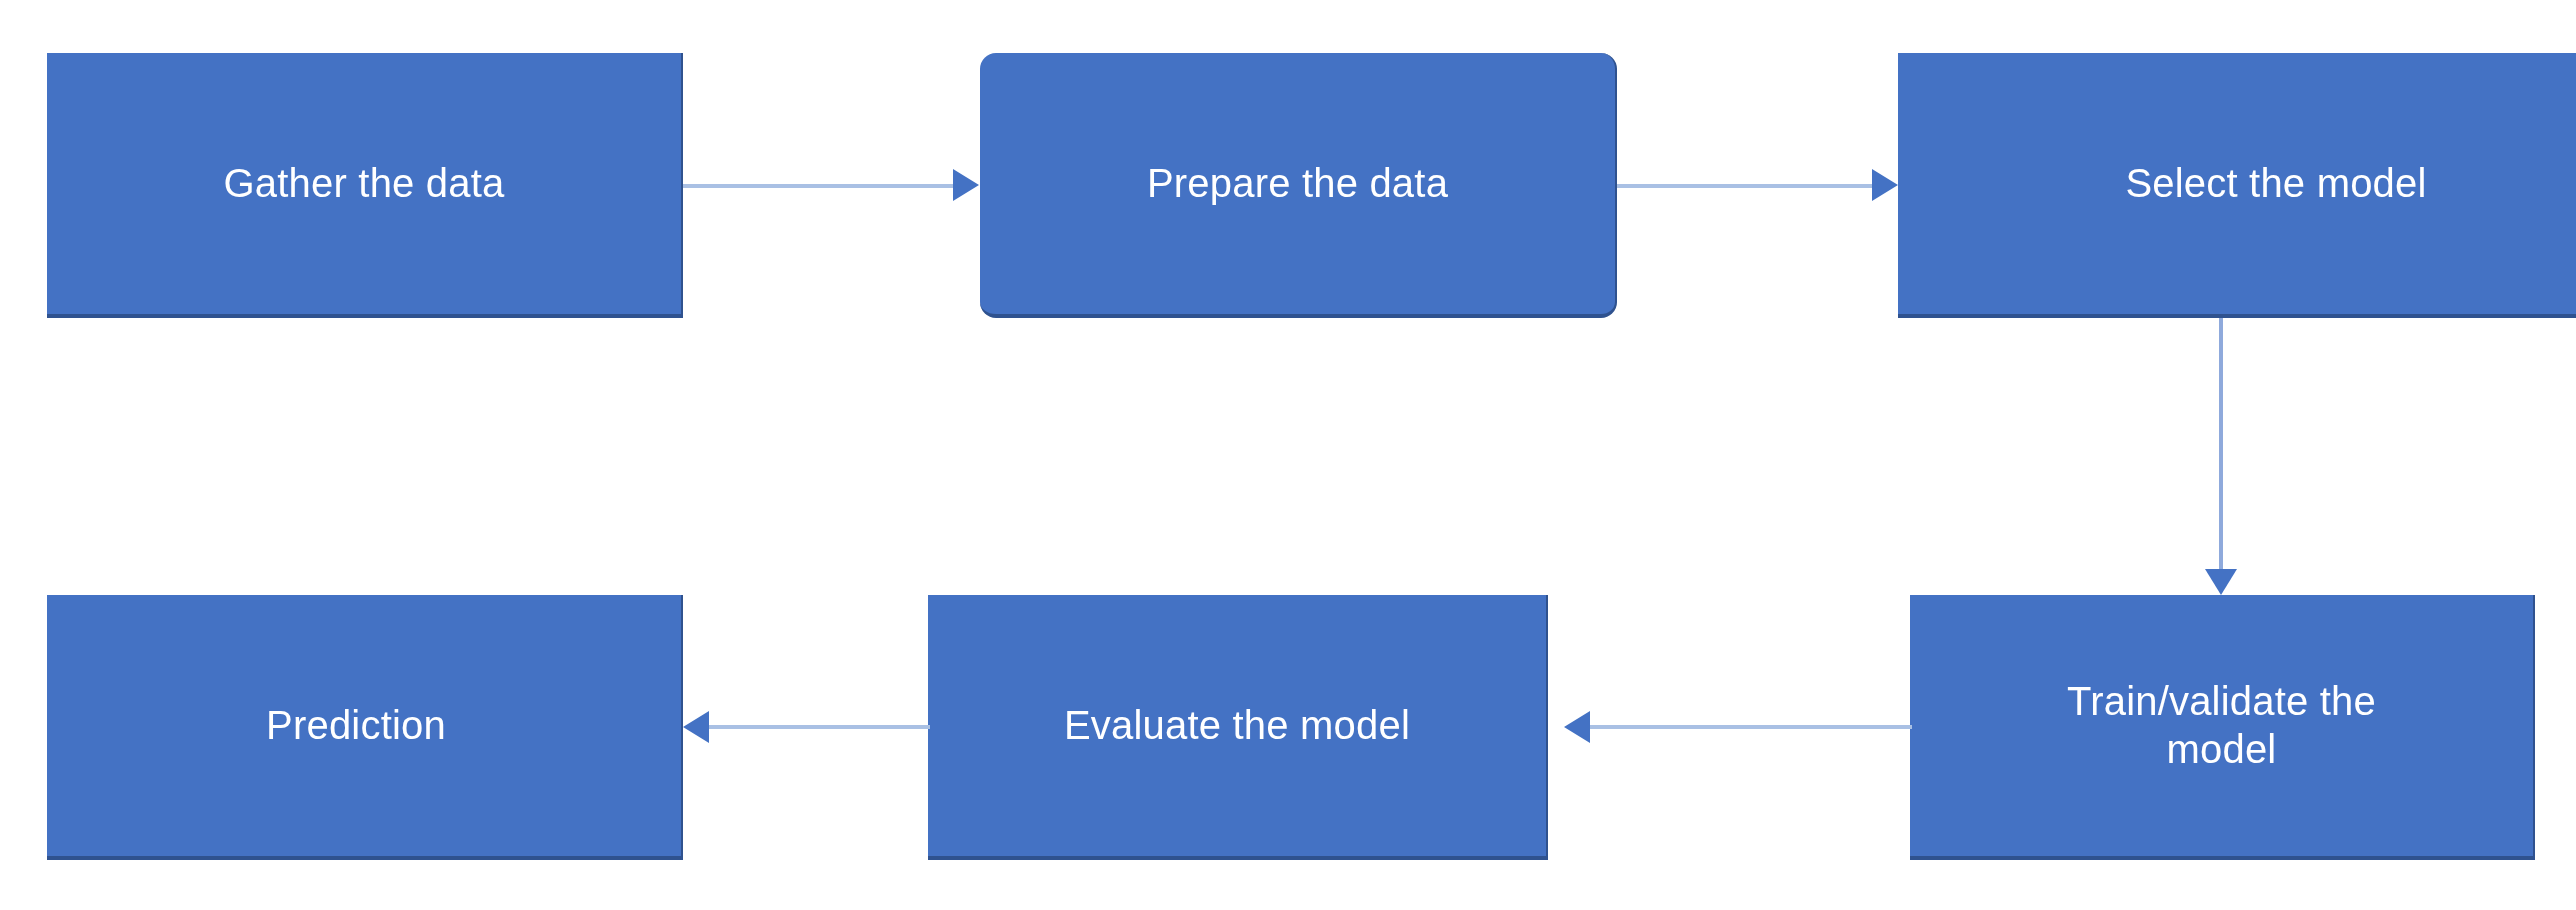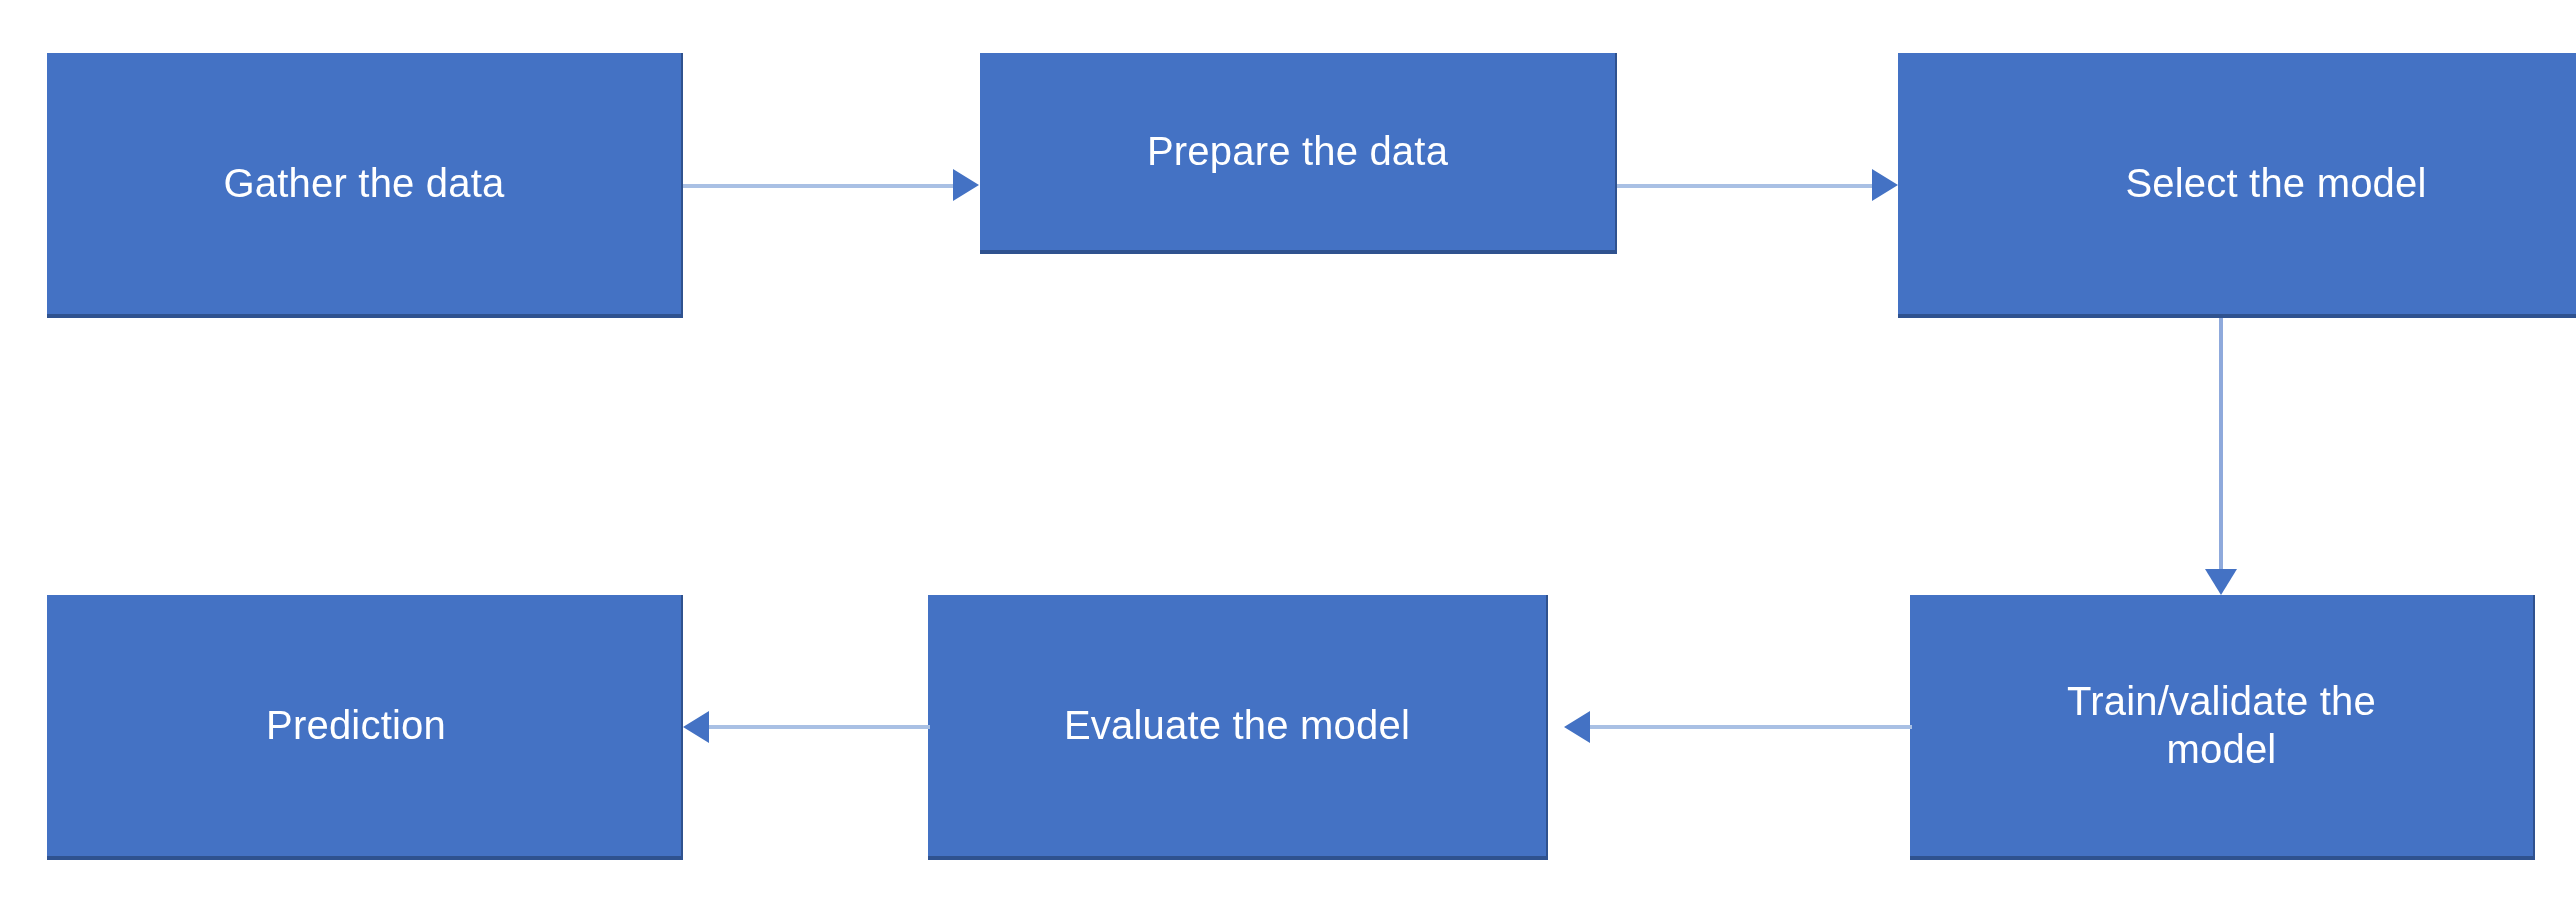--- a/index.html
+++ b/index.html
@@ -73,21 +73,21 @@
 </style>
 </head>
 <body>
 
 <div id="canvas">
 
   <div class="node" style="left:47px; top:53px; width:636px; height:265px;">
     <span class="node-label">Gather the data</span>
   </div>
 
-  <div class="node" style="left:980px; top:53px; width:637px; height:201px;">
+  <div class="node" style="left:980px; top:53px; width:637px; height:265px;border-radius:16px;">
     <span class="node-label">Prepare the data</span>
   </div>
 
   <div class="node" style="left:1898px; top:53px; width:758px; height:265px;">
     <span class="node-label">Select the model</span>
   </div>
 
   <div class="node" style="left:1910px; top:595px; width:625px; height:265px;">
     <span class="node-label">Train/validate  the
 model</span>

